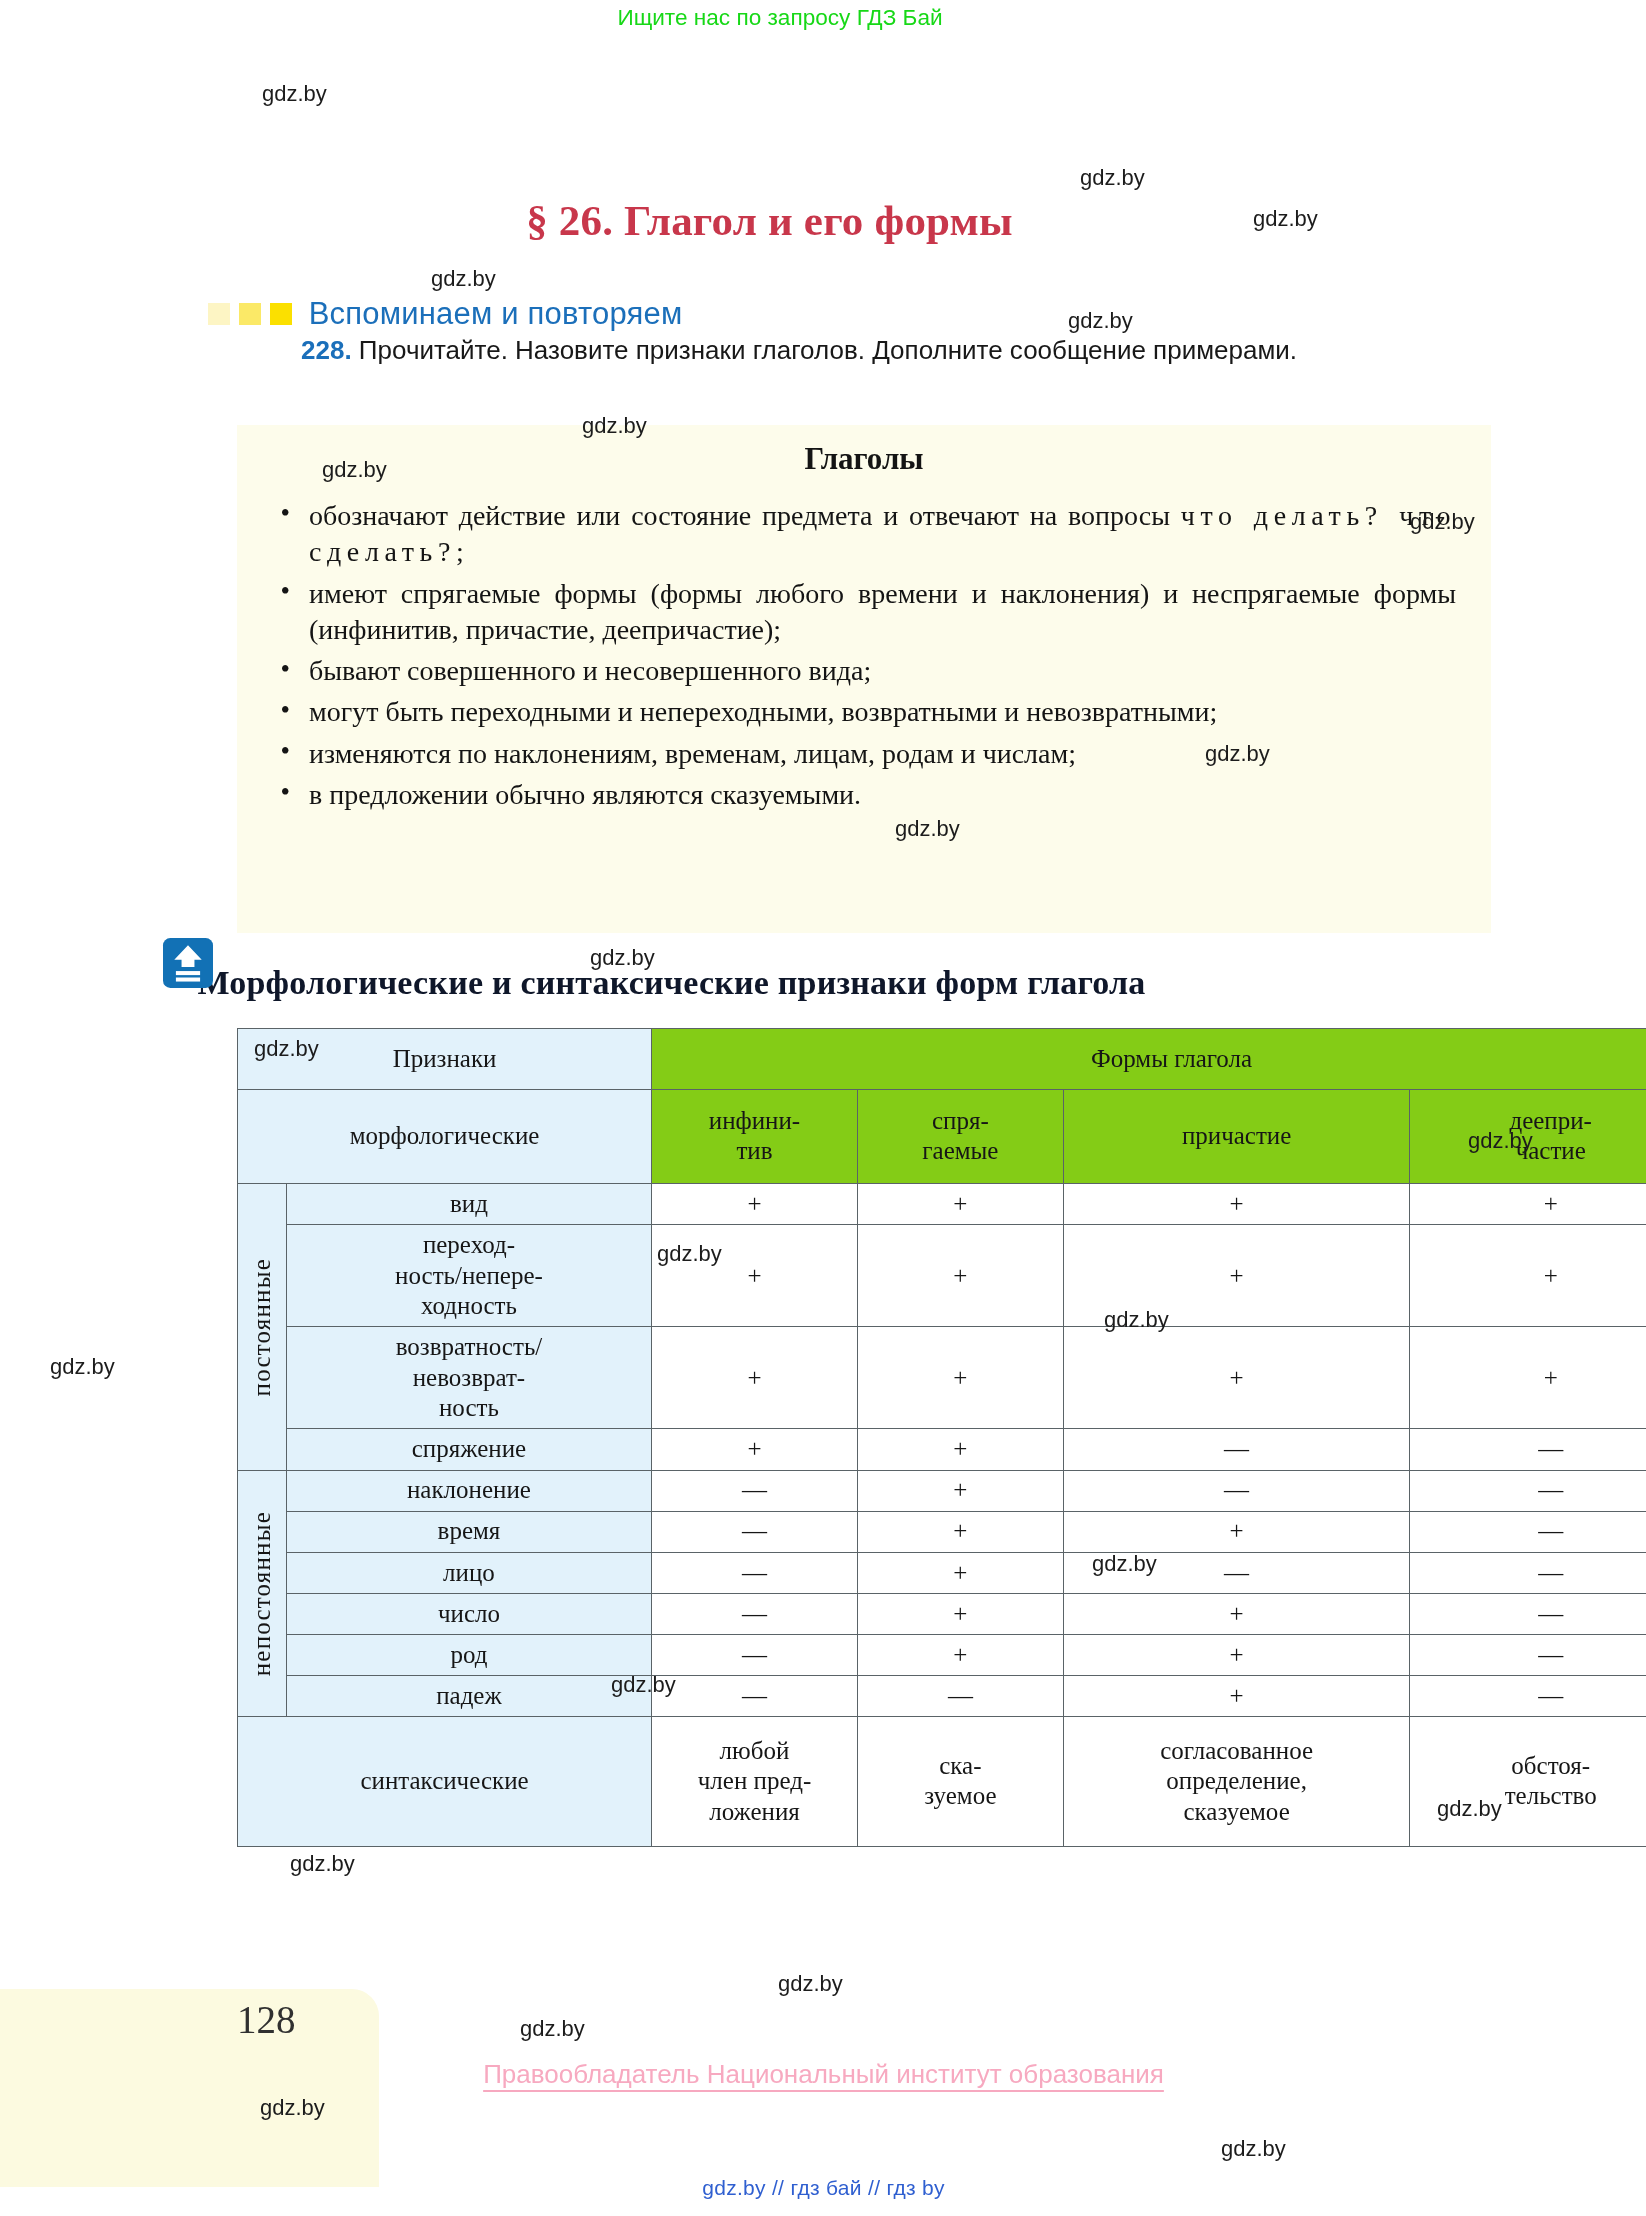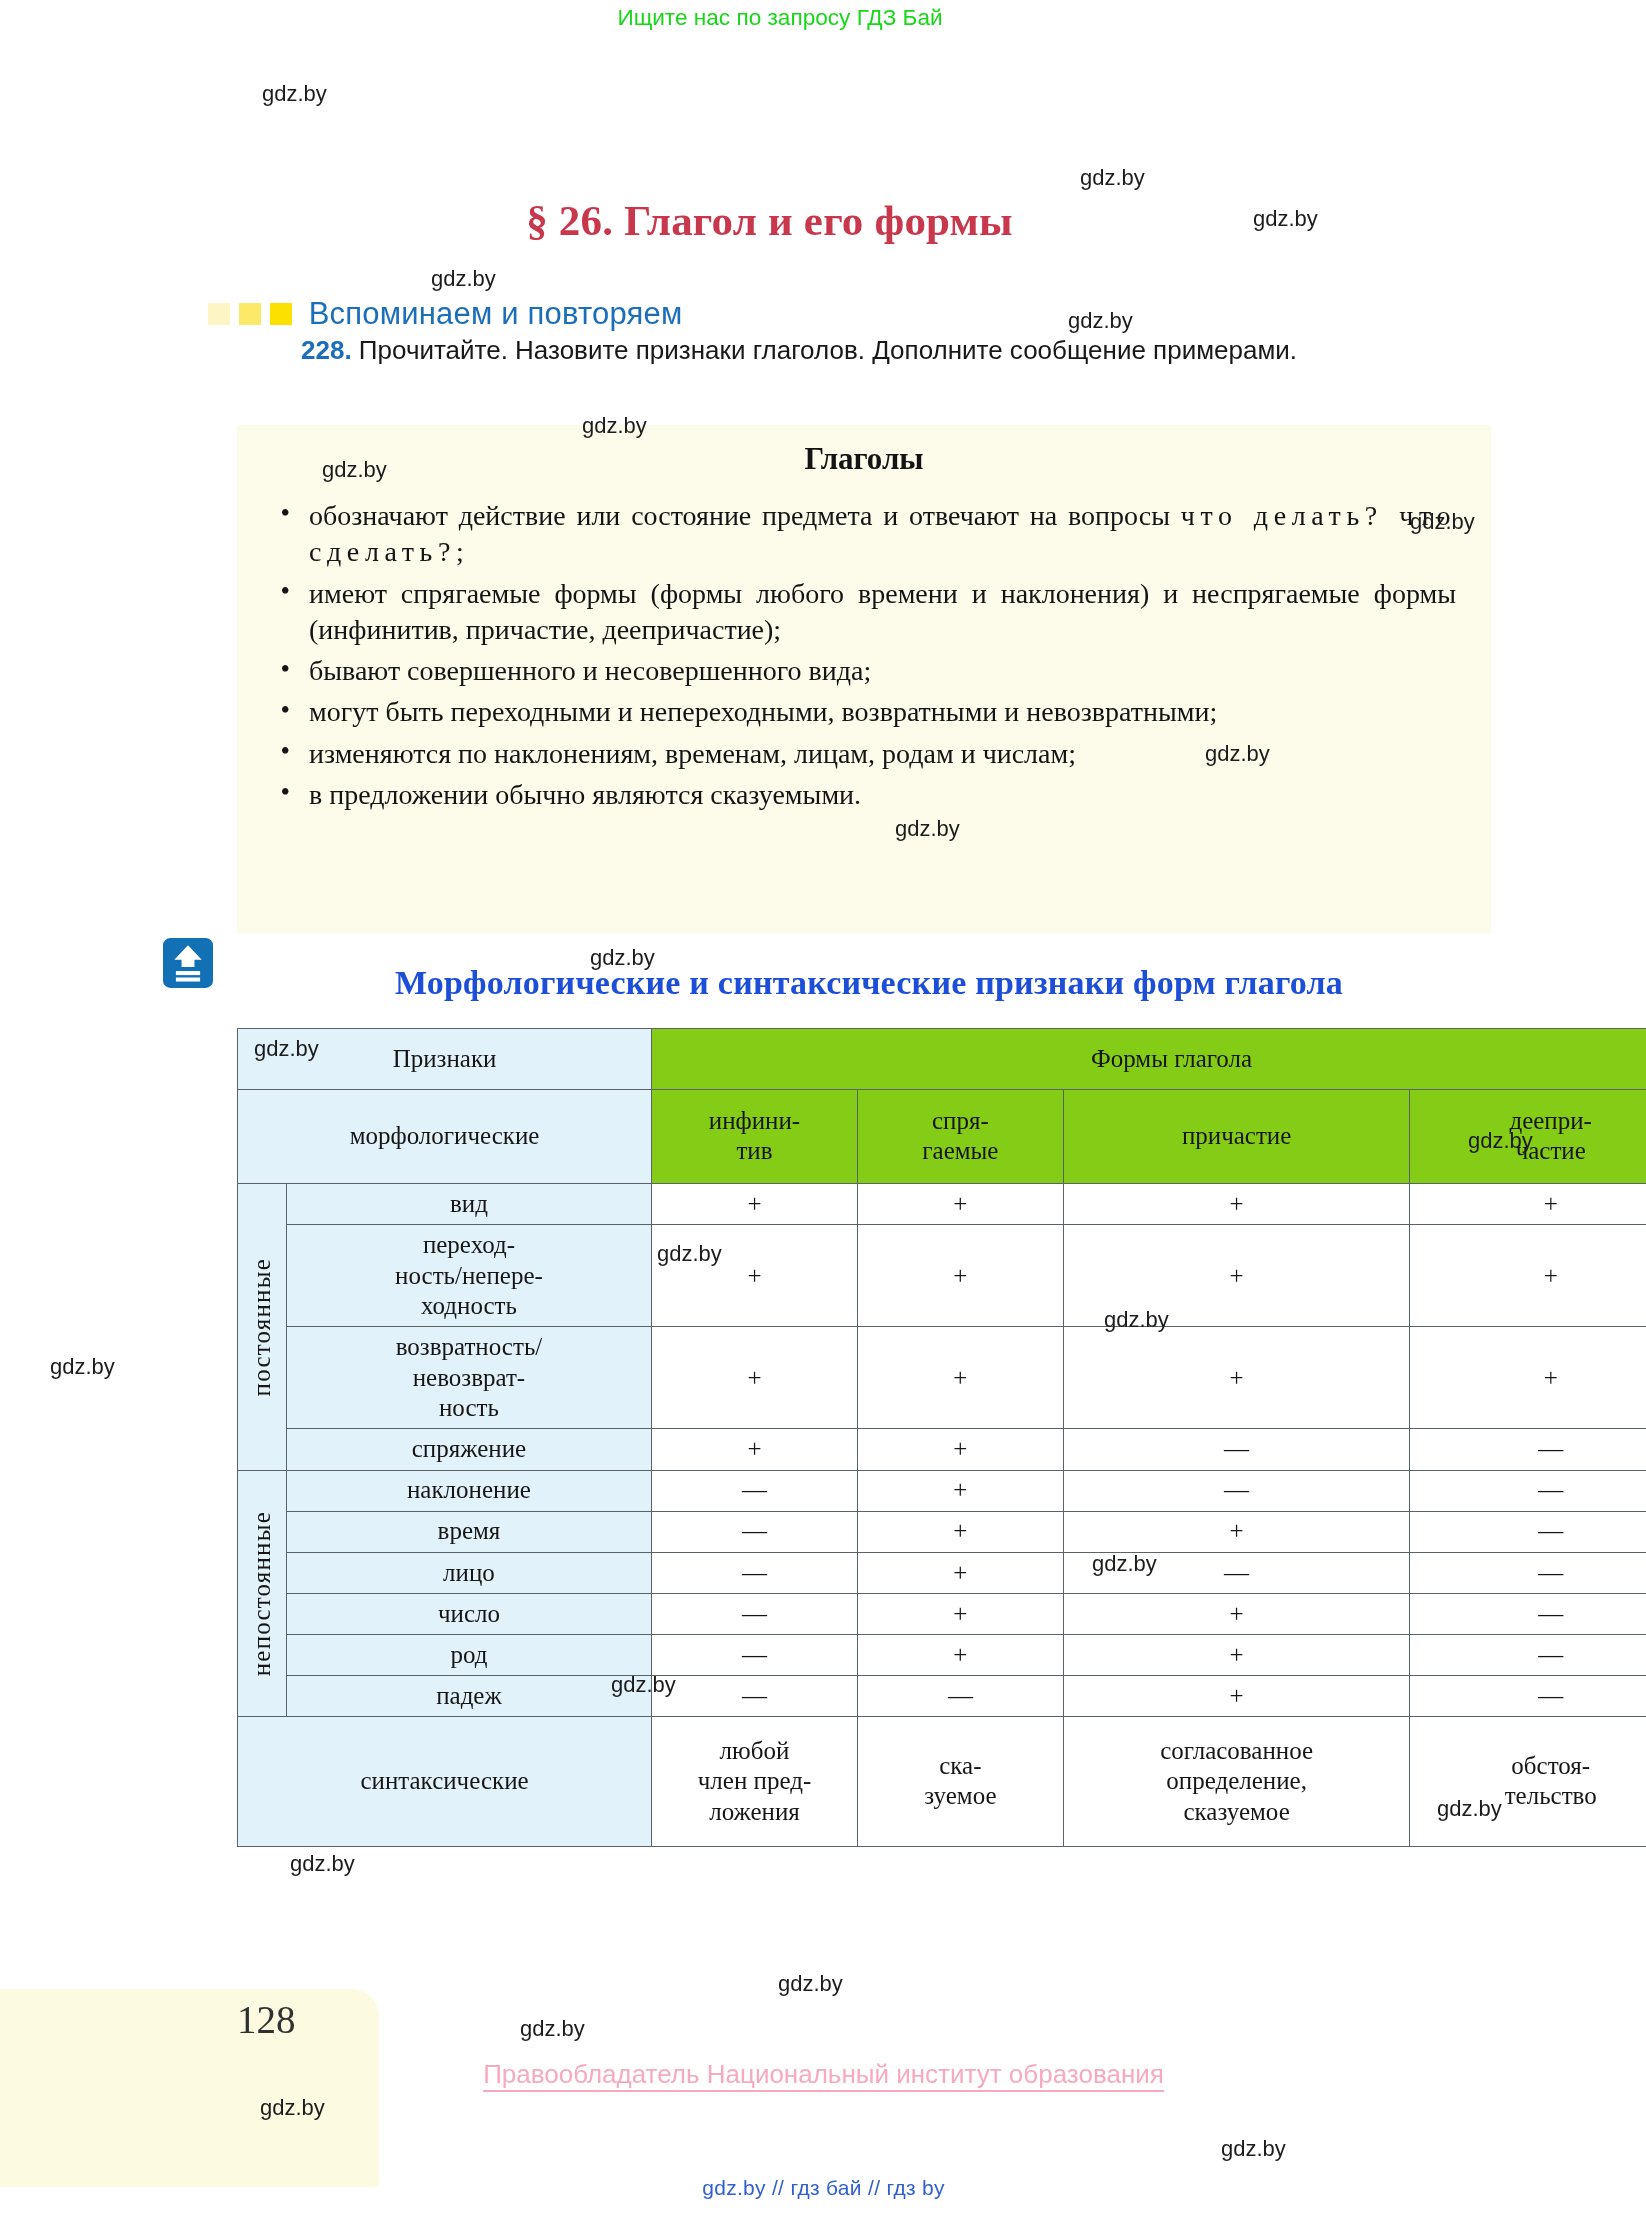--- a/index.html
+++ b/index.html
@@ -93,23 +93,23 @@
   .icon-up{
     position:absolute; left:163px; top:938px;
     width:50px; height:50px; background:#1271b5;
     border-radius:7.3px; z-index:20;
   }
   .icon-up svg{display:block;}
 
   
   .sub-head{
     position:absolute; left:0; top:964px; width:1343px;
-    text-align:right;
-    font-family:"Liberation Serif", serif;
-    font-weight:bold; font-size:34px; color:#1d4ed8;
+    text-align:center;
+    font-family:"Liberation Serif", serif;
+    font-weight:bold; font-size:34px; color:#0f172a;
     letter-spacing:0.2px;
   }
 
   
   .tbl-wrap{ position:absolute; left:237px; top:1028px; width:1254px; }
   table.grid{
     border-collapse:collapse; width:1455px;
     table-layout:fixed;
     font-family:"Liberation Serif", serif;
     color:#161616;

